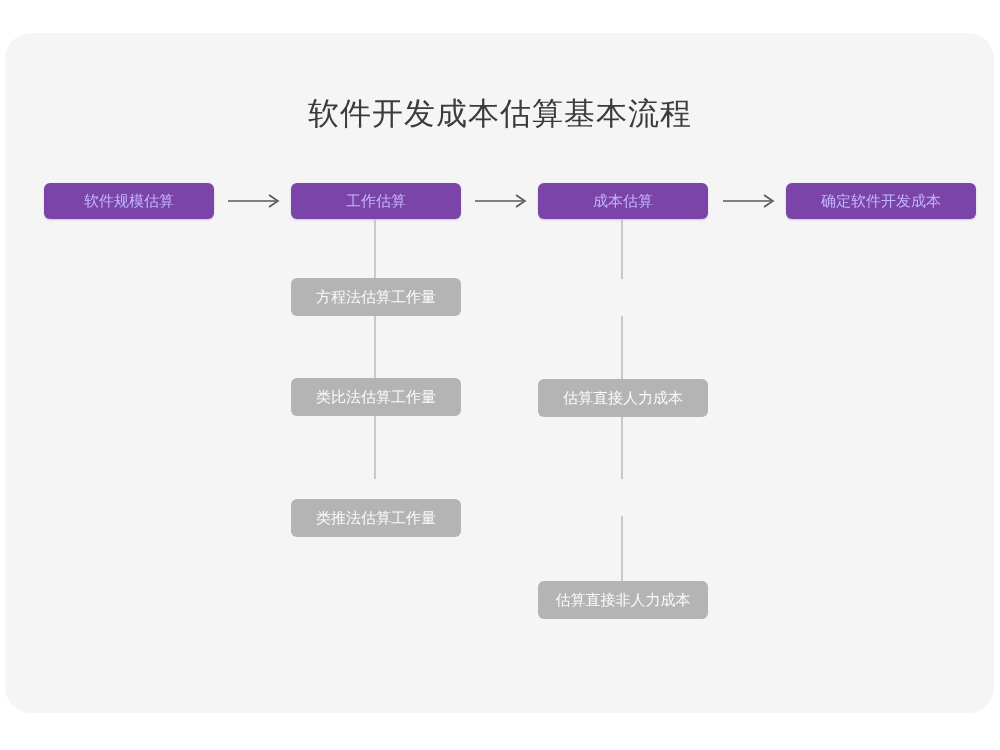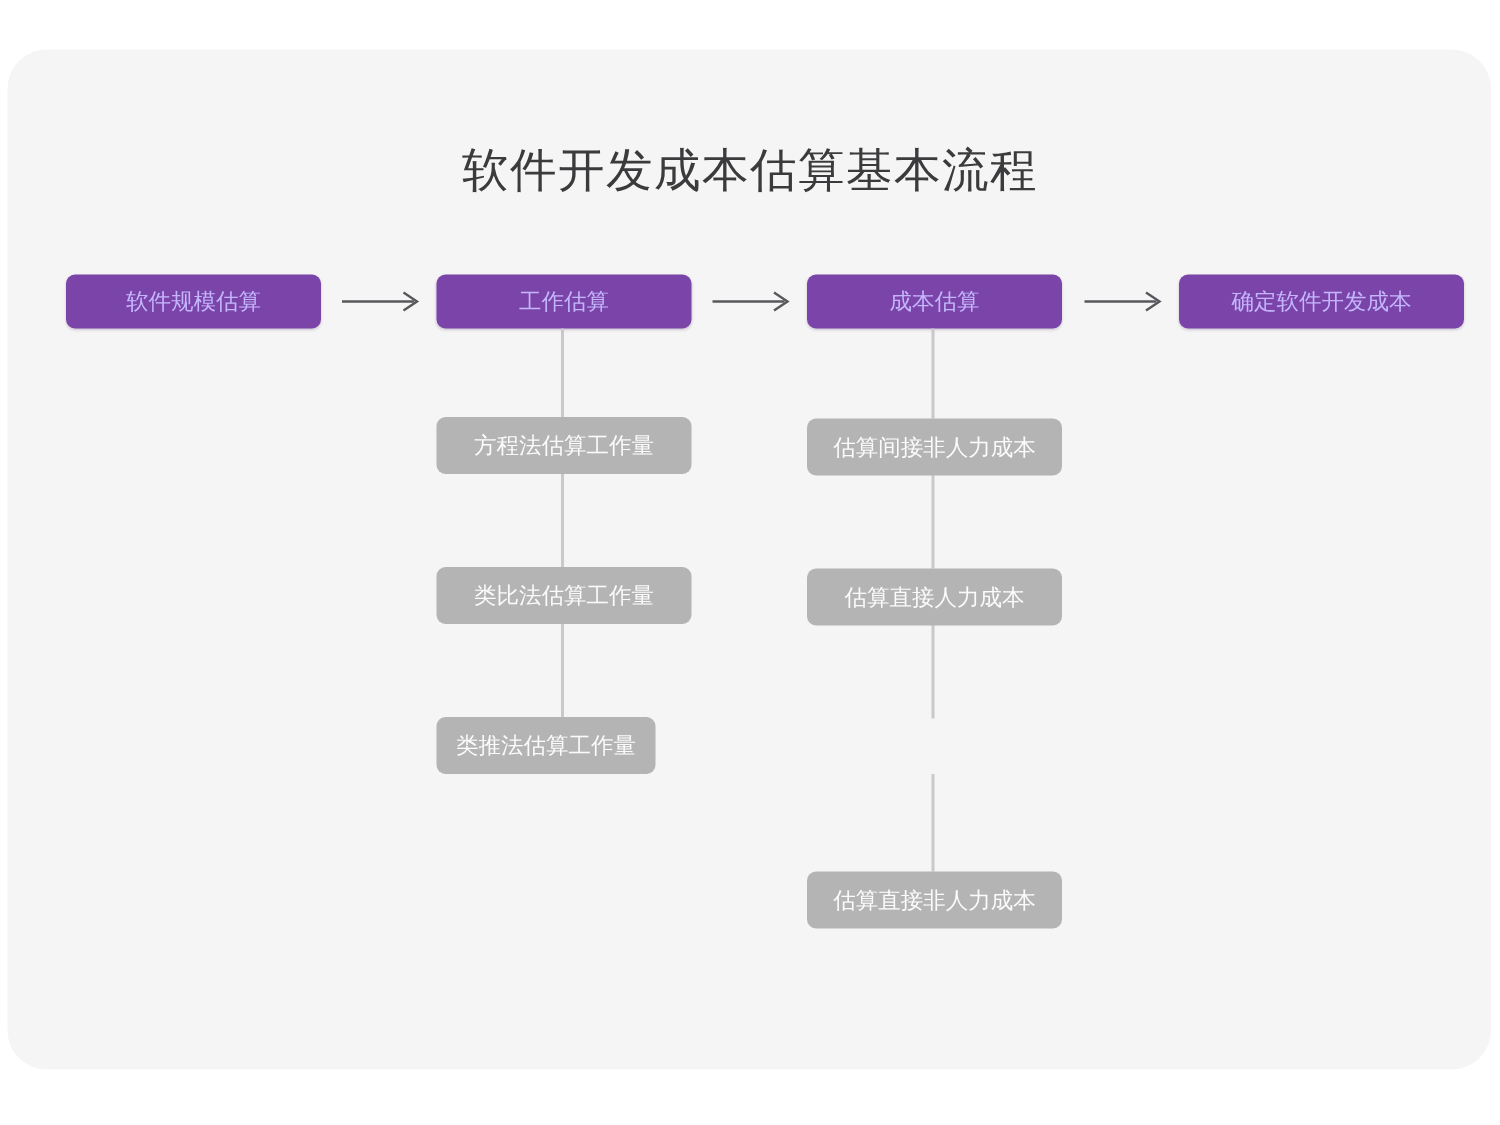--- a/index.html
+++ b/index.html
@@ -129,32 +129,29 @@
   <div class="connector" style="left:374px; top:415px; height:64px;"></div>
 
   <div class="node secondary" style="left:291px; top:278px; width:170px;">
     <span>方程法估算工作量</span>
   </div>
 
   <div class="node secondary" style="left:291px; top:378px; width:170px;">
     <span>类比法估算工作量</span>
   </div>
 
-  <div class="node secondary" style="left:291px; top:478px; width:146px;">
+  <div class="node secondary" style="left:291px; top:499px; width:170px;">
     <span>类推法估算工作量</span>
   </div>
 
   <div class="connector" style="left:621px; top:219px; height:60px;"></div>
   <div class="connector" style="left:621px; top:316px; height:63px;"></div>
   <div class="connector" style="left:621px; top:416px; height:63px;"></div>
   <div class="connector" style="left:621px; top:516px; height:65px;"></div>
 
-  <div class="node secondary" style="left:538px; top:279px; width:170px;">
-    <span>估算间接非人力成本</span>
-  </div>
 
   <div class="node secondary" style="left:538px; top:379px; width:170px;">
     <span>估算直接人力成本</span>
   </div>
 
 
   <div class="node secondary" style="left:538px; top:581px; width:170px;">
     <span>估算直接非人力成本</span>
   </div>
 

